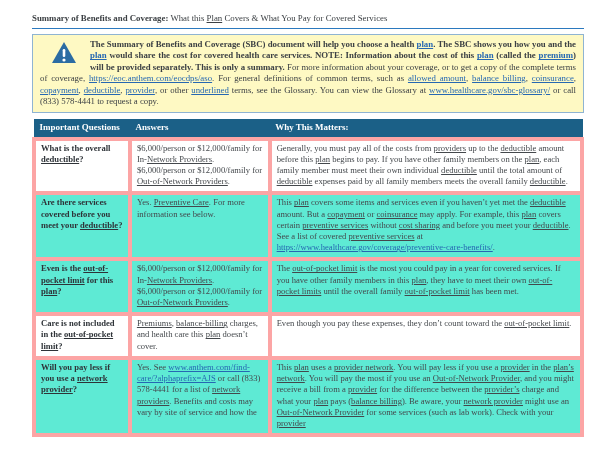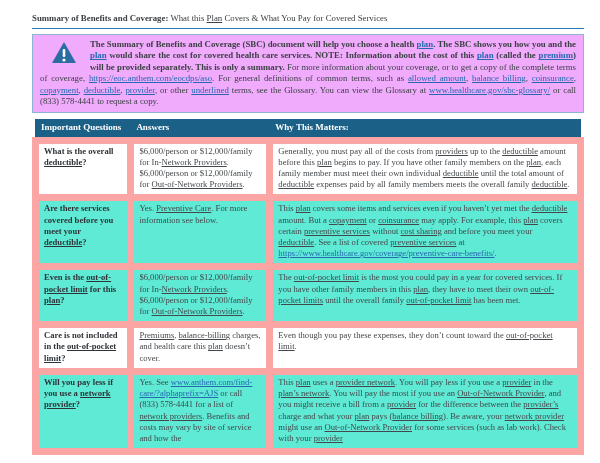--- a/index.html
+++ b/index.html
@@ -13,37 +13,37 @@
   .hdr { display:flex; justify-content:space-between; align-items:flex-start; }
   .hdr-left { flex:1 1 auto; }
   .hdr-right { flex:0 0 205px; text-align:right; }
   .doc-title { font-size:8.8px; line-height:11px; color:#3c4044; white-space:nowrap; }
   .org-name { font-size:9.4px; line-height:11px; font-weight:bold; color:#2777bc; margin-top:11px; }
   .cov-period { font-size:8.9px; line-height:11px; font-weight:bold; color:#2777bc; }
   .cov-for { font-size:8.9px; line-height:11px; font-weight:bold; color:#2e3338; }
   .rule { border:none; border-top:1.5px solid #2b79be; margin:4px 0 5px 0; }
   
   .notice {
-    border:1px solid #8fb4d2; background:#f0abfc;
+    border:1px solid #8fb4d2; background:#fef9c3;
     padding:4px 7px 5px 7px; font-size:8.8px; line-height:11.4px;
     text-align:justify; color:#3c4044;
   }
   .warn-icon { float:left; width:26px; height:23px; margin:2px 13px 2px 11px; }
   .b { font-weight:bold; }
   .lnk { color:#2668b2; text-decoration:underline; cursor:pointer; }
   .term { color:inherit; text-decoration:underline; }
   
   table.qa { width:100%; border-collapse:collapse; margin-top:6px; font-size:8.6px; line-height:11.2px; table-layout:fixed; }
   table.qa col.c1 { width:17.5%; } table.qa col.c2 { width:25.5%; } table.qa col.c3 { width:57%; }
   table.qa th {
     background:#1b6087; color:#ffffff; font-size:9px; text-align:left;
     padding:2px 5px 3px 5px; font-weight:bold; border:1px solid #1b6087;
   }
   table.qa td {
-    border:7px solid #fca5a5; vertical-align:top; padding:2px 5px 4px 5px;
+    border:4px solid #fca5a5; vertical-align:top; padding:2px 5px 4px 5px;
     color:#44484c; word-wrap:break-word; overflow-wrap:break-word;
   }
   table.qa td.q { font-weight:bold; color:#2e3338; }
   table.qa tr.alt td { background:#5eead4; }
 </style>
 </head>
 <body>
 
 <div class="page">
 

